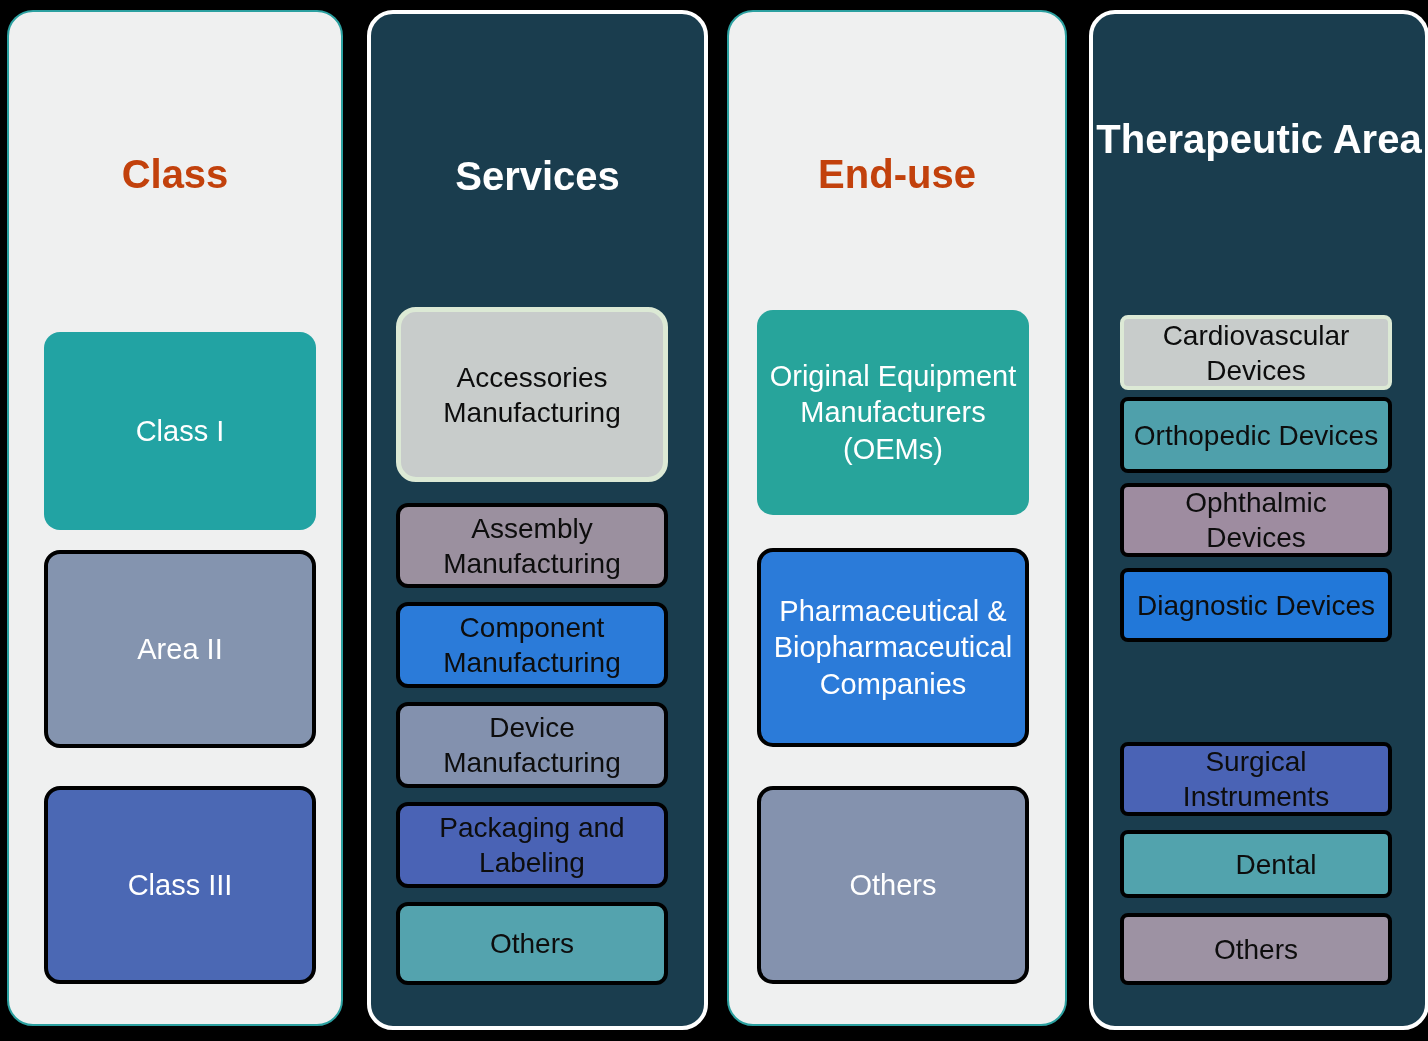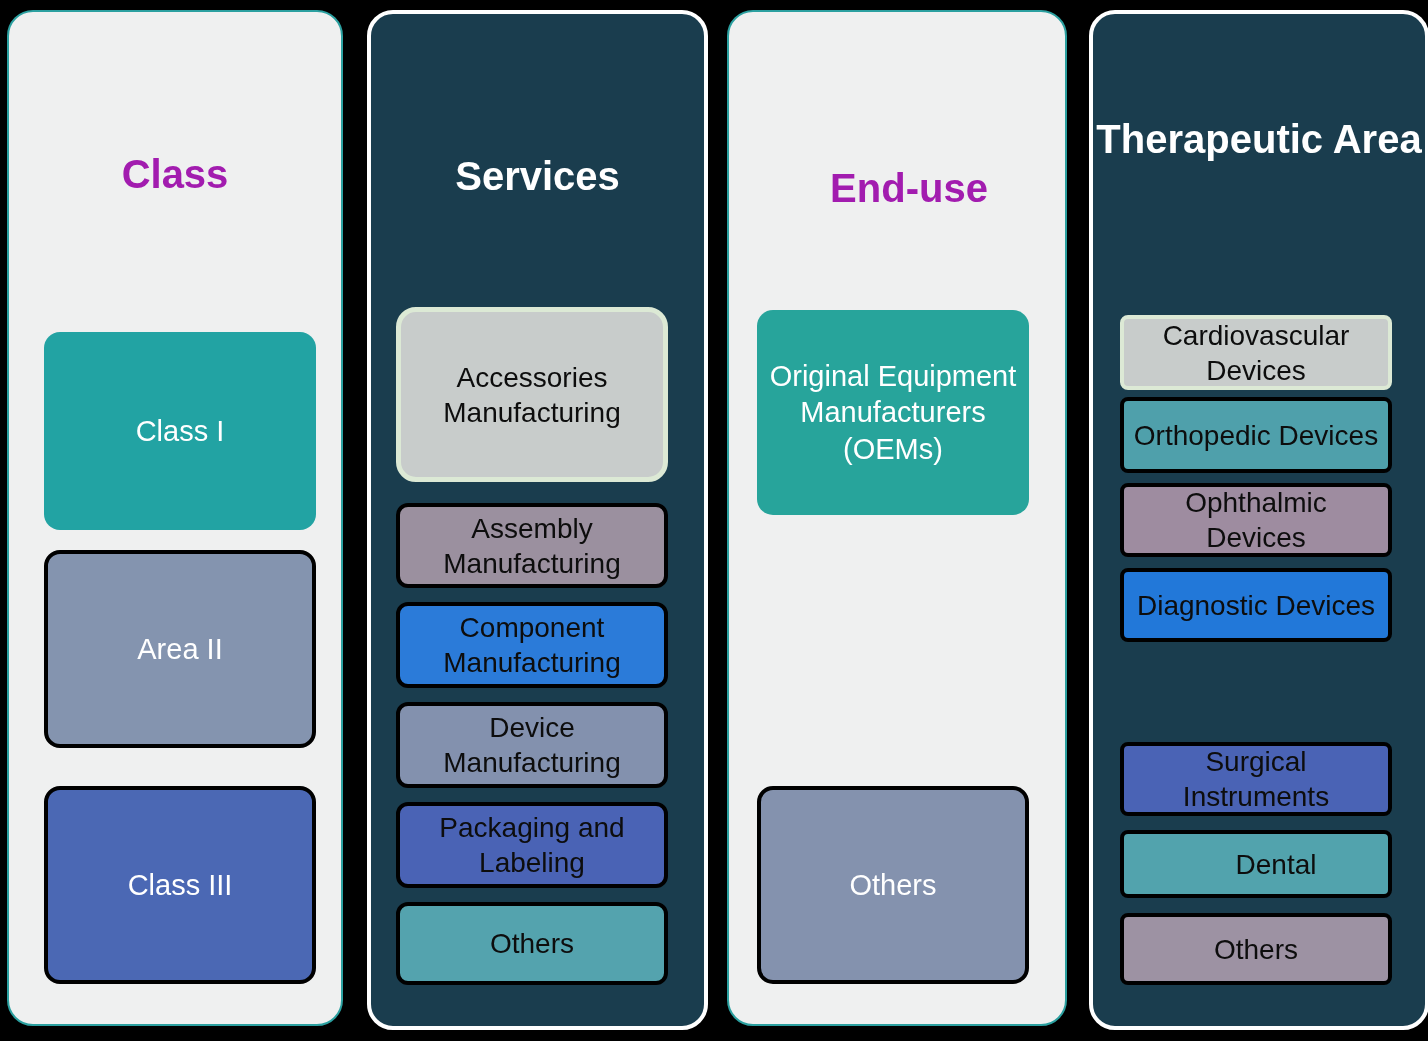--- a/index.html
+++ b/index.html
@@ -14,21 +14,21 @@
   .col{
     position:absolute;top:10px;height:1012px;
     border-radius:26px;box-sizing:content-box;
   }
   .col.light{background:#EFF0F0;border:2px solid #2BA0A0;}
   .col.dark{background:#1A3D4E;border:4px solid #FFFFFF;}
   .col-title{
     position:absolute;left:0;width:100%;
     text-align:center;font-weight:bold;font-size:40px;line-height:1.45;
   }
-  .col.light .col-title{color:#a21caf;}
+  .col.light .col-title{color:#c2410c;}
   .col.dark .col-title{color:#FFFFFF;}
   .box{
     position:absolute;width:272px;
     border:4px solid #000000;border-radius:12px;
     box-sizing:border-box;
     display:flex;align-items:center;justify-content:center;
     text-align:center;
     font-size:28px;line-height:1.25;
     padding:0 8px;
     overflow-wrap:break-word;word-break:break-word;
@@ -73,23 +73,26 @@
       </div>
     <div class="box" style="left: 25px; top: 788px; height: 86px; background-color: rgb(74, 99, 181);">
         <span>Packaging and Labeling</span>
       </div>
     <div class="box" style="left: 25px; top: 888px; height: 83px; background-color: rgb(84, 163, 174);">
         <span>Others</span>
       </div>
   </div>
 
   <div class="col light" style="left: 727px; width: 336px; background-color: rgb(239, 240, 240); border-color: rgb(43, 160, 160);">
-    <div class="col-title" style="top:147px;margin-left:12px;">End-use</div>
+    <div class="col-title" style="top:133px;">End-use</div>
     <div class="box frameless bigpad" style="left: 28px; top: 298px; height: 205px; background-color: rgb(39, 164, 155);">
         <span>Original Equipment Manufacturers (OEMs)</span>
+      </div>
+    <div class="box bigpad" style="left: 28px; top: 536px; height: 199px; background-color: rgb(43, 123, 217);">
+        <span>Pharmaceutical &amp; Biopharmaceutical Companies</span>
       </div>
     <div class="box" style="left: 28px; top: 774px; height: 198px; background-color: rgb(132, 146, 174);">
         <span>Others</span>
       </div>
   </div>
 
   <div class="col dark" style="left: 1089px; width: 332px; background-color: rgb(26, 61, 78); border-color: rgb(255, 255, 255);">
     <div class="col-title" style="top:96px;">Therapeutic Area</div>
     <div class="box" style="left: 27px; top: 301px; height: 75px; border-radius: 8px; background-color: rgb(200, 204, 203); border-color: rgb(220, 233, 213);">
         <span>Cardiovascular Devices</span>

